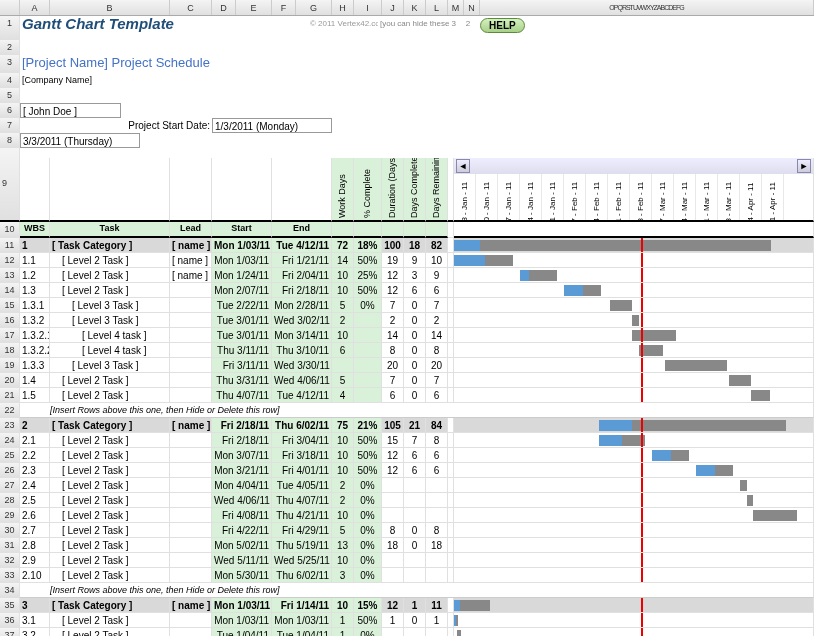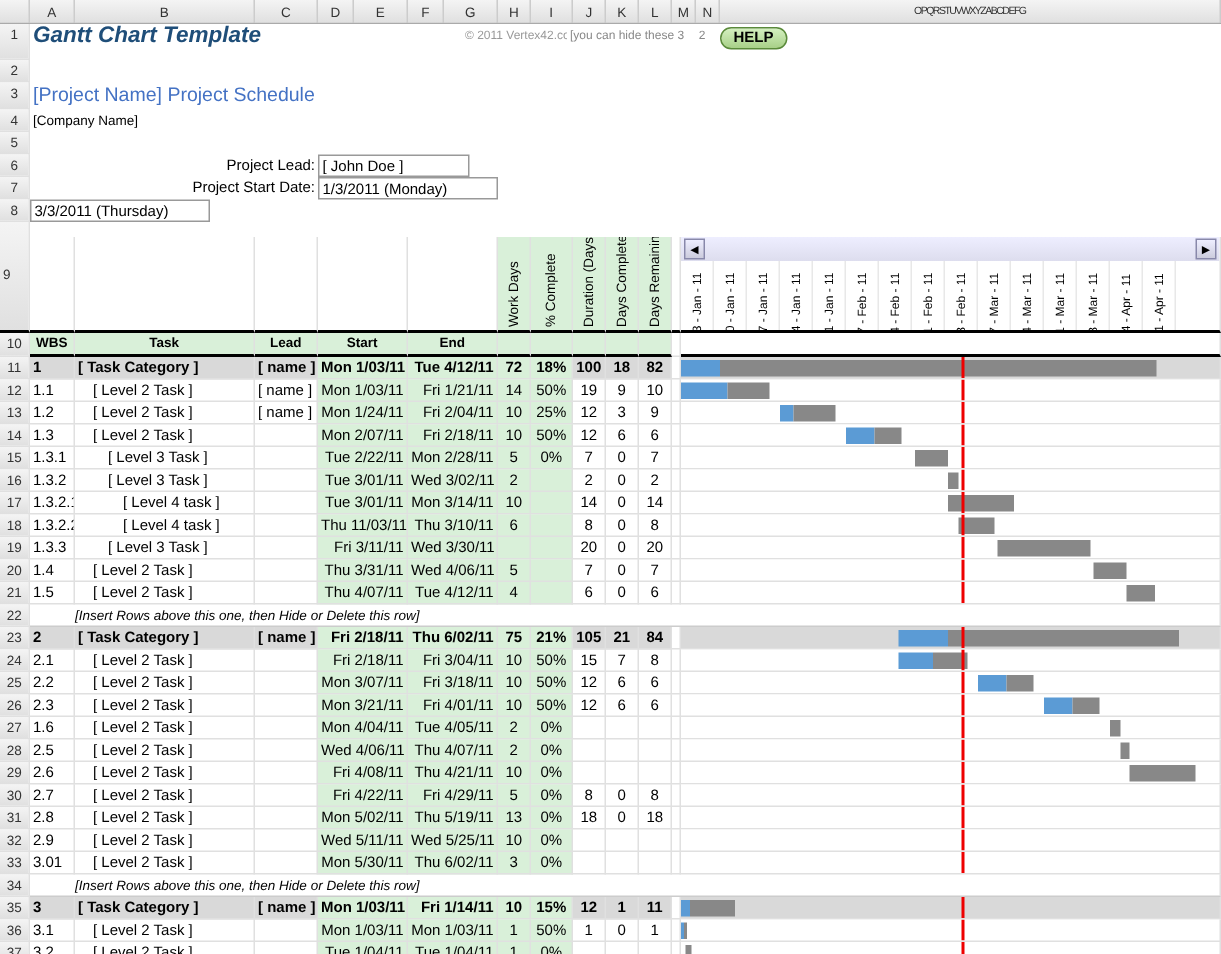--- a/index.html
+++ b/index.html
@@ -96,21 +96,20 @@
   <div style="width:400px;border:none;font-size:9px">[Company Name]</div>
 </div>
 
 <div class="row">
       <div class="rownum">5</div>
       <div style="flex:1;border:none"></div>
     </div>
 
 <div class="row">
   <div class="rownum">6</div>
-  <div style="width:192px;border:none" class="meta-label">Project Lead:</div>
   <div style="width:101px" class="meta-val">[ John Doe ]</div>
 </div>
 <div class="row">
   <div class="rownum">7</div>
   <div style="width:192px;border:none" class="meta-label">Project Start Date:</div>
   <div style="width:120px" class="meta-val">1/3/2011 (Monday)</div>
 </div>
 <div class="row">
   <div class="rownum">8</div>
   <div style="width:120px" class="meta-val">3/3/2011 (Thursday)</div>
@@ -309,21 +308,21 @@
         <div class="dates-area gantt">
           <div class="bar bar-grey" style="left: 178.2px; width: 44px;"></div>
           <div class="today-line" style="left: 187px;"></div>
         </div>
       </div>
       <div class="row">
         <div class="rownum">18</div>
         <div class="c-wbs  ">1.3.2.2</div>
         <div class="c-task html "><span style="padding-left:30px">[ Level 4 task ]</span></div>
         <div class="c-lead  "></div>
-        <div class="c-start green-cell rt ">Thu 11/03/11</div>
+        <div class="c-start green-cell rt ">Thu 3/11/11</div>
         <div class="c-end pale-green rt ">Thu 3/10/11</div>
         <div class="c-wd num green-cell ">6</div>
         <div class="c-pct num pale-green "></div>
         <div class="c-dur num  ">8</div>
         <div class="c-dc num  ">0</div>
         <div class="c-dr num  ">8</div>
         <div class="c-sp  "></div>
         <div class="dates-area gantt">
           <div class="bar bar-grey" style="left: 184.8px; width: 24.2px;"></div>
           <div class="today-line" style="left: 187px;"></div>
@@ -458,21 +457,21 @@
         <div class="c-dr num  ">6</div>
         <div class="c-sp  "></div>
         <div class="dates-area gantt">
           <div class="bar bar-blue" style="left: 242px; width: 18.7px;"></div>
           <div class="bar bar-grey" style="left: 260.7px; width: 18.7px;"></div>
           <div class="today-line" style="left: 187px;"></div>
         </div>
       </div>
       <div class="row">
         <div class="rownum">27</div>
-        <div class="c-wbs  ">1.6</div>
+        <div class="c-wbs  ">2.4</div>
         <div class="c-task html "><span style="padding-left:10px">[ Level 2 Task ]</span></div>
         <div class="c-lead  "></div>
         <div class="c-start green-cell rt ">Mon 4/04/11</div>
         <div class="c-end pale-green rt ">Tue 4/05/11</div>
         <div class="c-wd num green-cell ">2</div>
         <div class="c-pct num pale-green ">0%</div>
         <div class="c-dur num  "></div>
         <div class="c-dc num  "></div>
         <div class="c-dr num  "></div>
         <div class="c-sp  "></div>
@@ -563,21 +562,21 @@
         <div class="c-dur num  "></div>
         <div class="c-dc num  "></div>
         <div class="c-dr num  "></div>
         <div class="c-sp  "></div>
         <div class="dates-area gantt">
           <div class="today-line" style="left: 187px;"></div>
         </div>
       </div>
       <div class="row">
         <div class="rownum">33</div>
-        <div class="c-wbs  ">3.01</div>
+        <div class="c-wbs  ">2.10</div>
         <div class="c-task html "><span style="padding-left:10px">[ Level 2 Task ]</span></div>
         <div class="c-lead  "></div>
         <div class="c-start green-cell rt ">Mon 5/30/11</div>
         <div class="c-end pale-green rt ">Thu 6/02/11</div>
         <div class="c-wd num green-cell ">3</div>
         <div class="c-pct num pale-green ">0%</div>
         <div class="c-dur num  "></div>
         <div class="c-dc num  "></div>
         <div class="c-dr num  "></div>
         <div class="c-sp  "></div>

